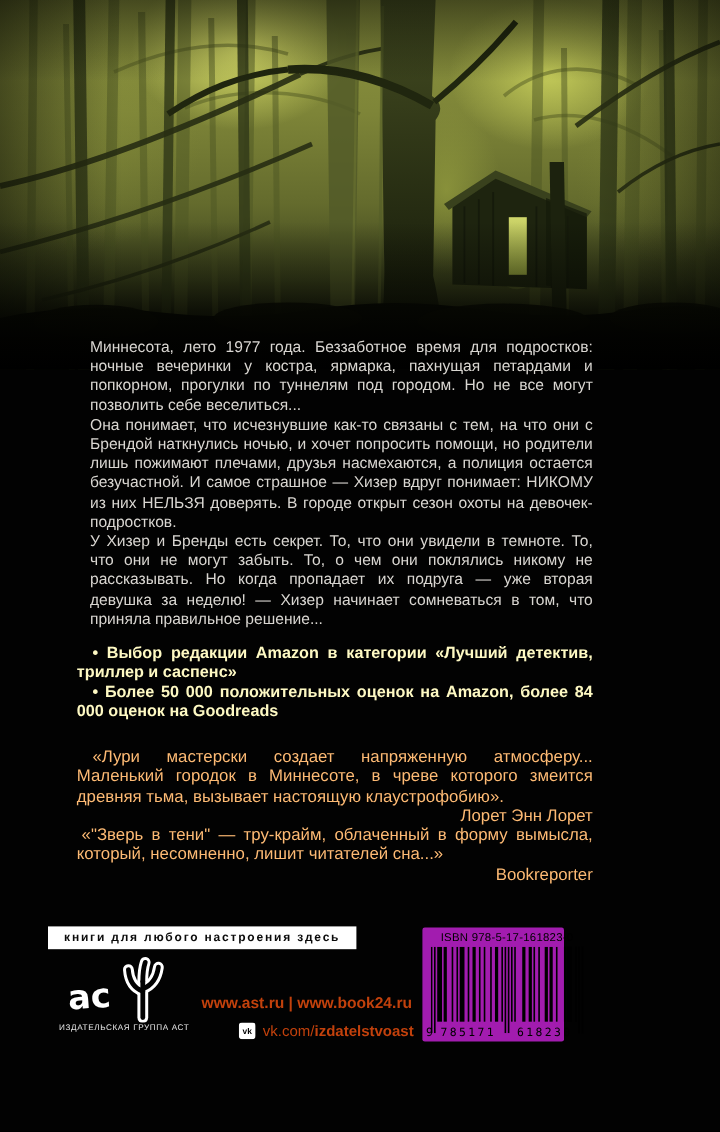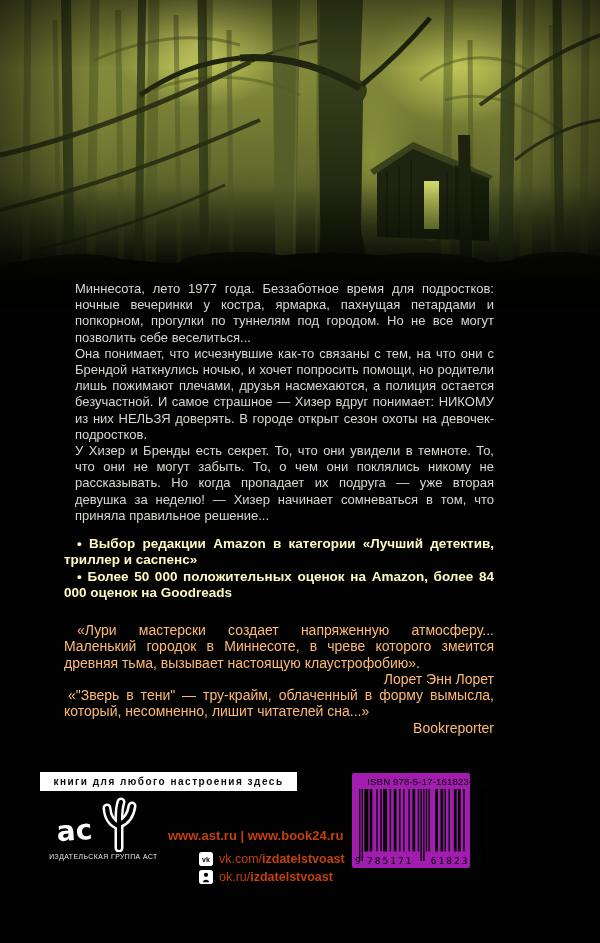--- a/index.html
+++ b/index.html
@@ -203,28 +203,20 @@
   <div class="abs tagline">ИЗДАТЕЛЬСКАЯ ГРУППА АСТ</div>
 
   <div class="abs links">
     <p class="sites">www.ast.ru | www.book24.ru</p>
     <div class="soc">
       <svg class="soc-icon" viewBox="0 0 15 15">
         <rect x="0" y="0" width="15" height="15" rx="3" fill="#fff"></rect>
         <text x="7.5" y="10.8" font-size="7.5" font-weight="bold" text-anchor="middle" font-family="Liberation Sans, sans-serif" fill="#020202">vk</text>
       </svg>
       <span><span>vk.com/</span><b>izdatelstvoast</b></span>
-    </div>
-    <div class="soc">
-      <svg class="soc-icon" viewBox="0 0 15 15">
-        <rect x="0" y="0" width="15" height="15" rx="3" fill="#fff"></rect>
-        <circle cx="7.5" cy="5.2" r="2.3" fill="#020202"></circle>
-        <path d="M4.3,13 C4.3,9.6 10.7,9.6 10.7,13 Z" fill="#020202"></path>
-      </svg>
-      <span><span>ok.ru/</span><b>izdatelstvoast</b></span>
     </div>
   </div>
 
   <div class="abs isbn-box">
     <div class="abs isbn-label">ISBN 978-5-17-161823-0</div>
     <svg class="abs barcode" viewBox="0 0 95 60" preserveAspectRatio="none">
         <rect x="0" y="0" width="1" height="60" fill="#000"></rect>
         <rect x="2" y="0" width="1" height="60" fill="#000"></rect>
         <rect x="4" y="0" width="3" height="52" fill="#000"></rect>
         <rect x="8" y="0" width="2" height="52" fill="#000"></rect>

